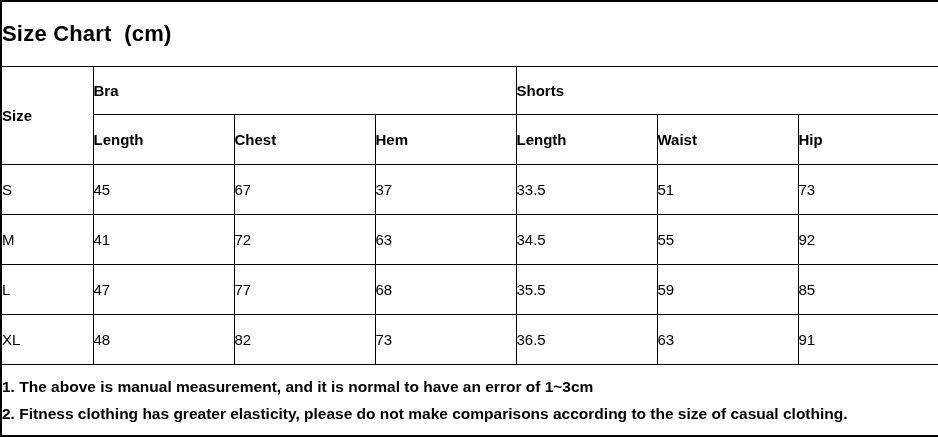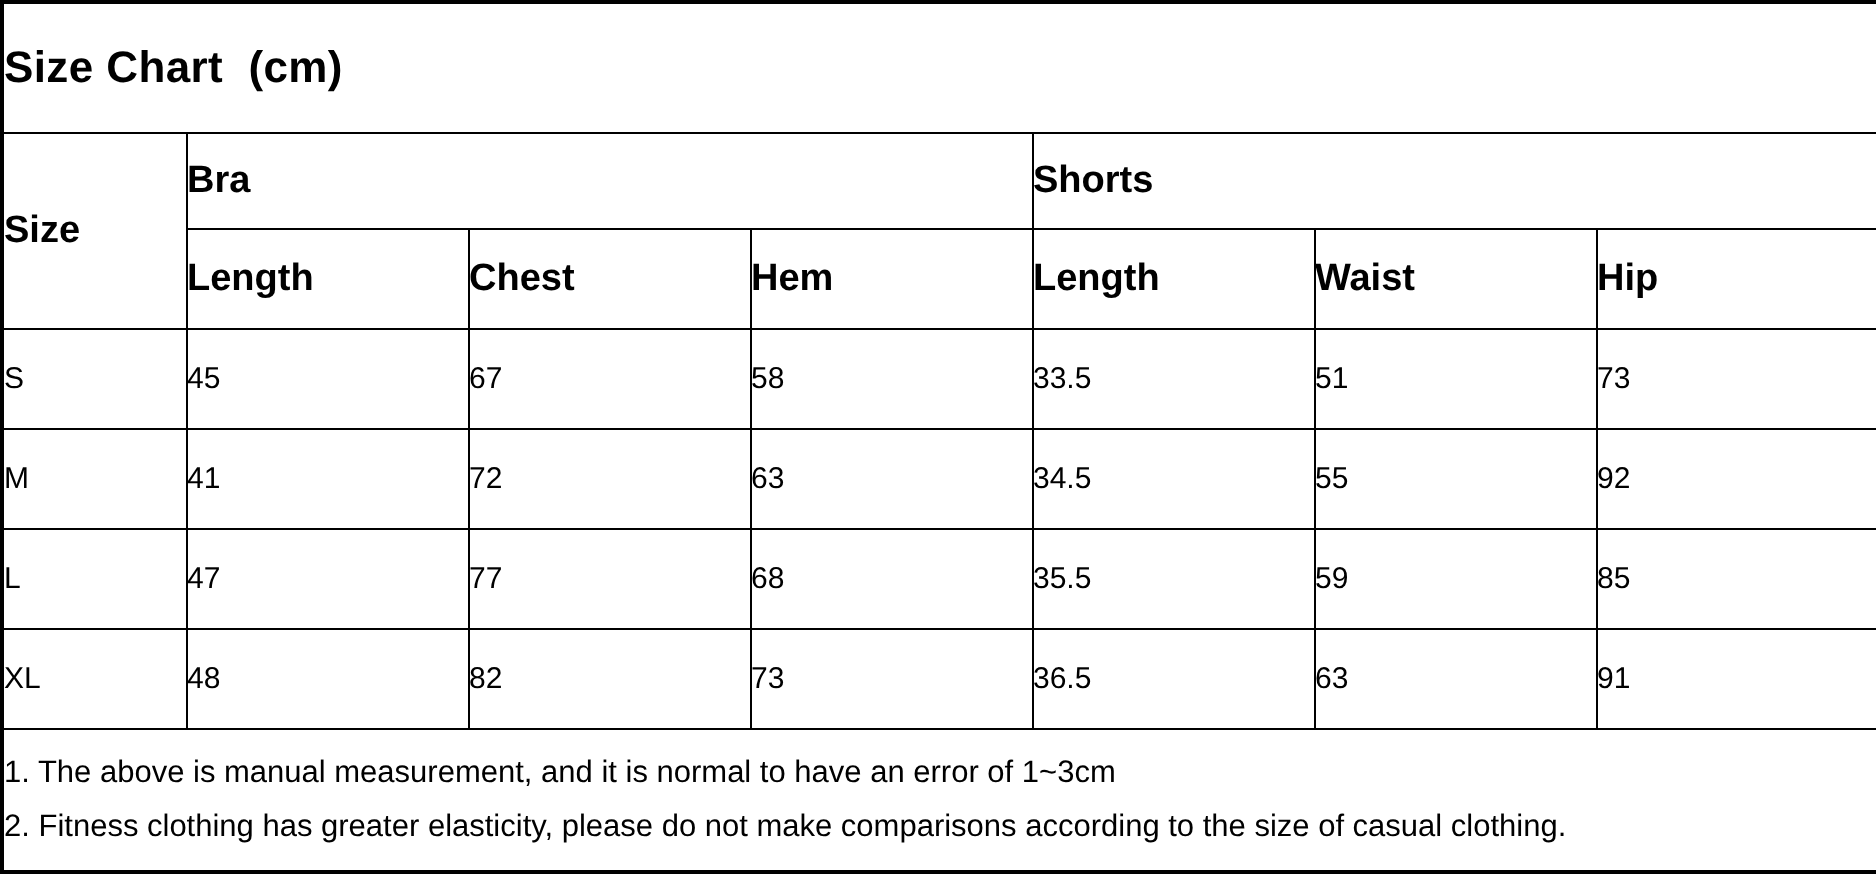--- a/index.html
+++ b/index.html
@@ -31,32 +31,32 @@
   .title-cell {
     height: 64px;
     font-size: 22px;
     font-weight: bold;
     white-space: pre;
     letter-spacing: 0.2px;
   }
   .group-row { height: 48px; }
   .sub-row { height: 50px; }
   .group-cell, .sub-cell, .size-head-cell {
-    font-size: 19px;
+    font-size: 15px;
     font-weight: bold;
   }
   .data-row { height: 50px; }
   .size-cell, .value-cell {
     font-size: 15px;
     font-weight: normal;
   }
   .notes-cell {
     font-size: 15.5px;
     line-height: 27px;
-    font-weight: normal;
+    font-weight: bold;
     margin-left: 29px;
   }
 </style>
 </head>
 <body>
 
 <div class="size-chart">
   <table class="chart-table">
     <colgroup>
       <col style="width: 92px">
@@ -85,21 +85,21 @@
       <td class="sub-cell">Hem</td>
       <td class="sub-cell">Length</td>
       <td class="sub-cell">Waist</td>
       <td class="sub-cell">Hip</td>
     </tr>
 
     <tr class="data-row">
       <td class="size-cell">S</td>
       <td class="value-cell">45</td>
       <td class="value-cell">67</td>
-      <td class="value-cell">58</td>
+      <td class="value-cell">37</td>
       <td class="value-cell">33.5</td>
       <td class="value-cell">51</td>
       <td class="value-cell">73</td>
     </tr>
 
     <tr class="data-row">
       <td class="size-cell">M</td>
       <td class="value-cell">41</td>
       <td class="value-cell">72</td>
       <td class="value-cell">63</td>

